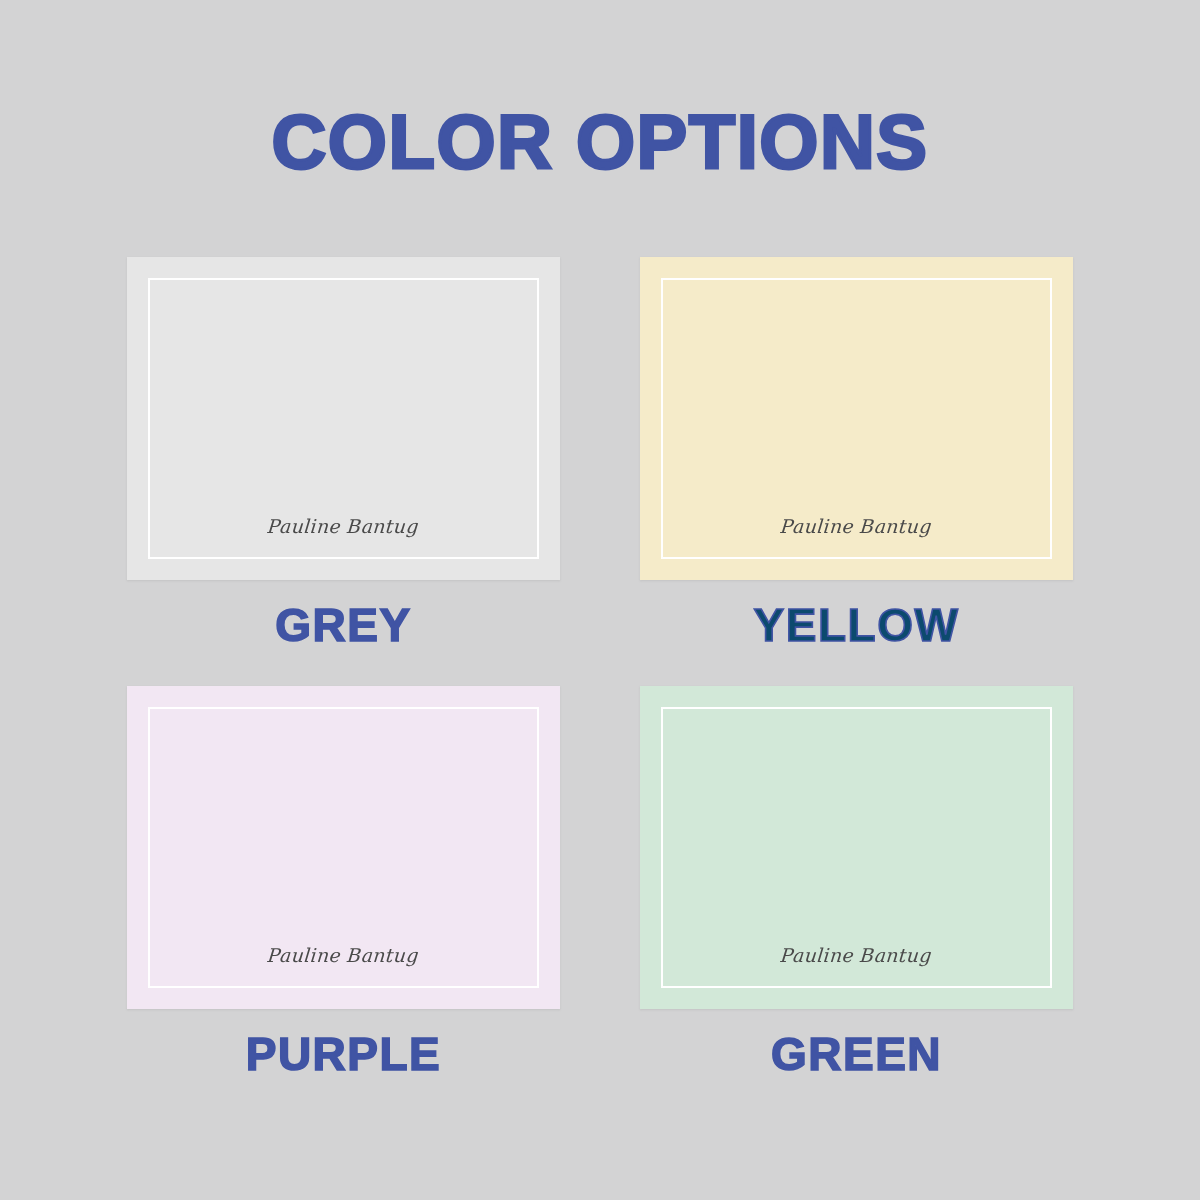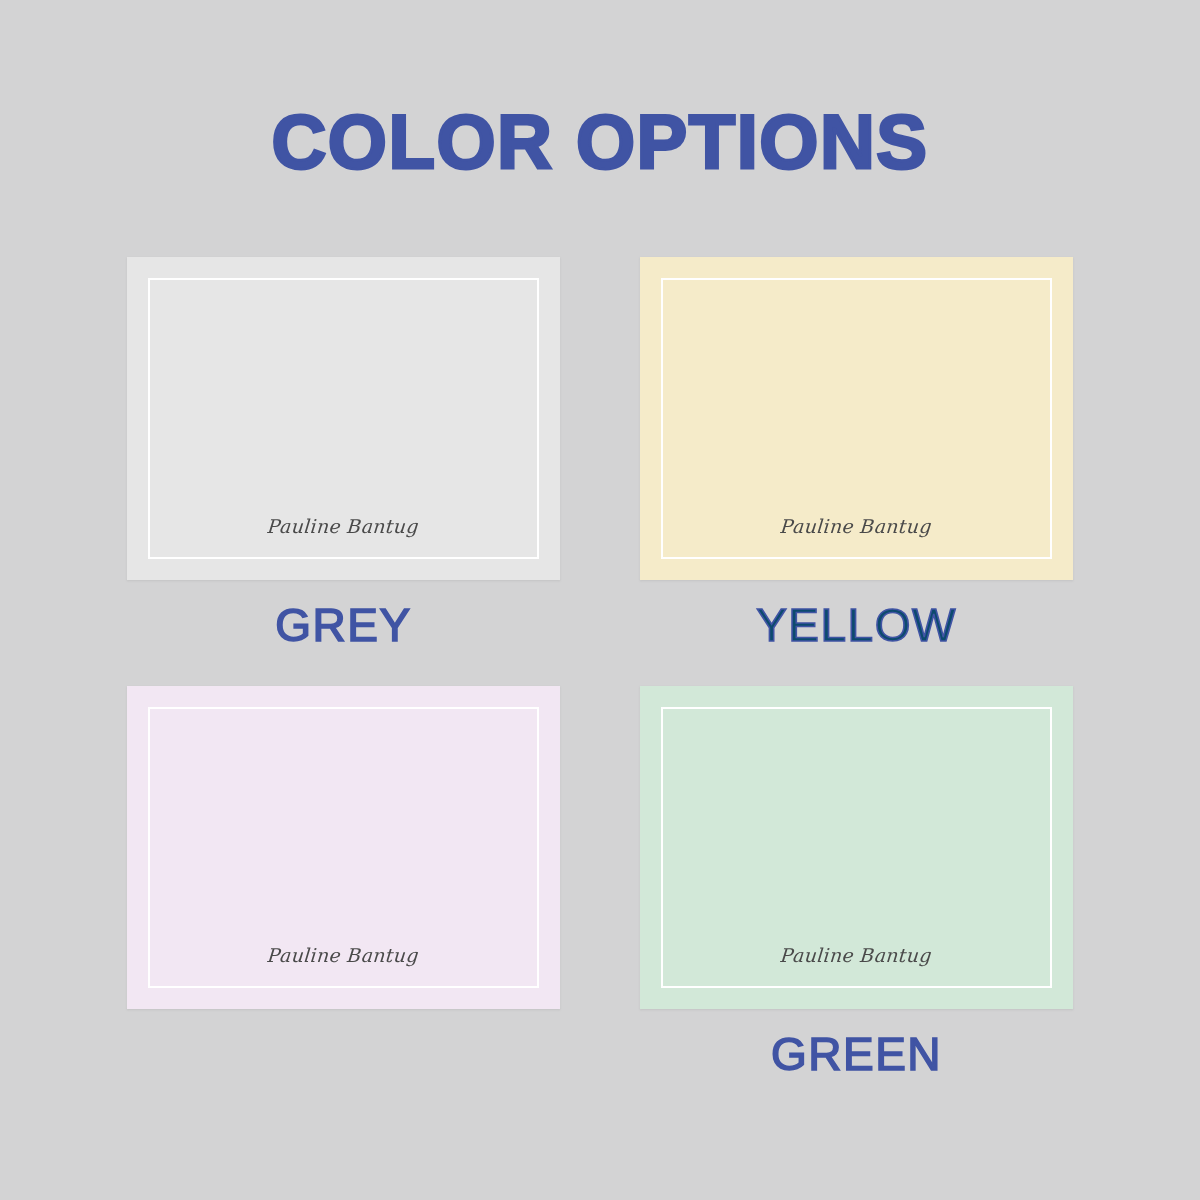--- a/index.html
+++ b/index.html
@@ -87,21 +87,21 @@
     letter-spacing: 0.3px;
     color: #4a4a4a;
     transform: skewX(-6deg);
     white-space: nowrap;
   }
 
   .label {
     margin-top: 22px;
     text-align: center;
     font-family: "Liberation Sans", sans-serif;
-    font-weight: normal;
+    font-weight: bold;
     font-size: 46px;
     letter-spacing: 1.5px;
     color: #4054a4;
     -webkit-text-stroke: 1.6px #4054a4;
     text-transform: uppercase;
     line-height: 1;
   }
 </style>
 </head>
 <body style="background: rgb(211, 211, 212);">
@@ -126,20 +126,21 @@
         <div class="signature" style="color: rgb(74, 74, 74);">Pauline Bantug</div>
       </div>
       <div class="label" style="color: #0c4a6e; -webkit-text-stroke: 1.6px rgb(64, 84, 164);">YELLOW</div>
     </div>
 
     <div class="swatch-cell">
       <div class="card" style="background: rgb(242, 231, 243);">
         <div class="card-inner-border" style="border-color: rgb(255, 255, 255);"></div>
         <div class="signature" style="color: rgb(74, 74, 74);">Pauline Bantug</div>
       </div>
+      <div class="label" style="color: rgb(64, 84, 164); -webkit-text-stroke: 1.6px rgb(64, 84, 164);">PURPLE</div>
     </div>
 
     <div class="swatch-cell">
       <div class="card" style="background: rgb(210, 232, 216);">
         <div class="card-inner-border" style="border-color: rgb(255, 255, 255);"></div>
         <div class="signature" style="color: rgb(74, 74, 74);">Pauline Bantug</div>
       </div>
       <div class="label" style="color: rgb(64, 84, 164); text-align: center; -webkit-text-stroke: 1.6px rgb(64, 84, 164);">GREEN</div>
     </div>
 

